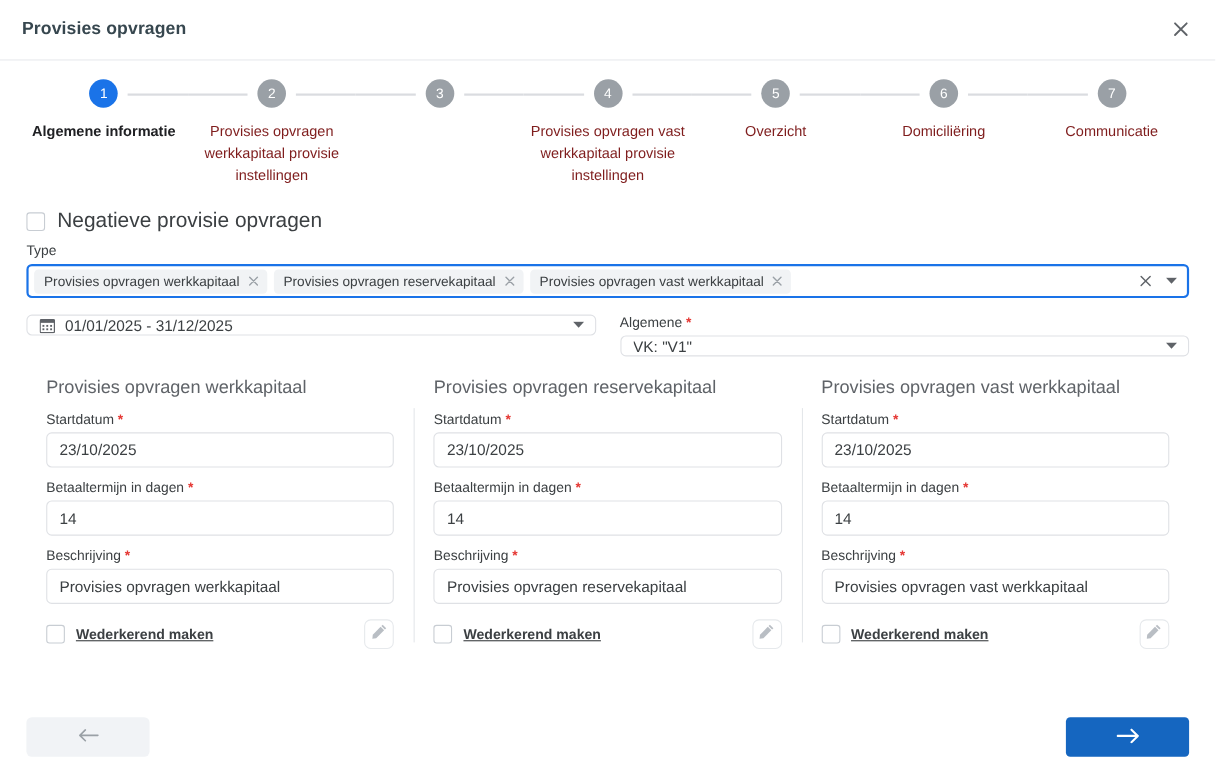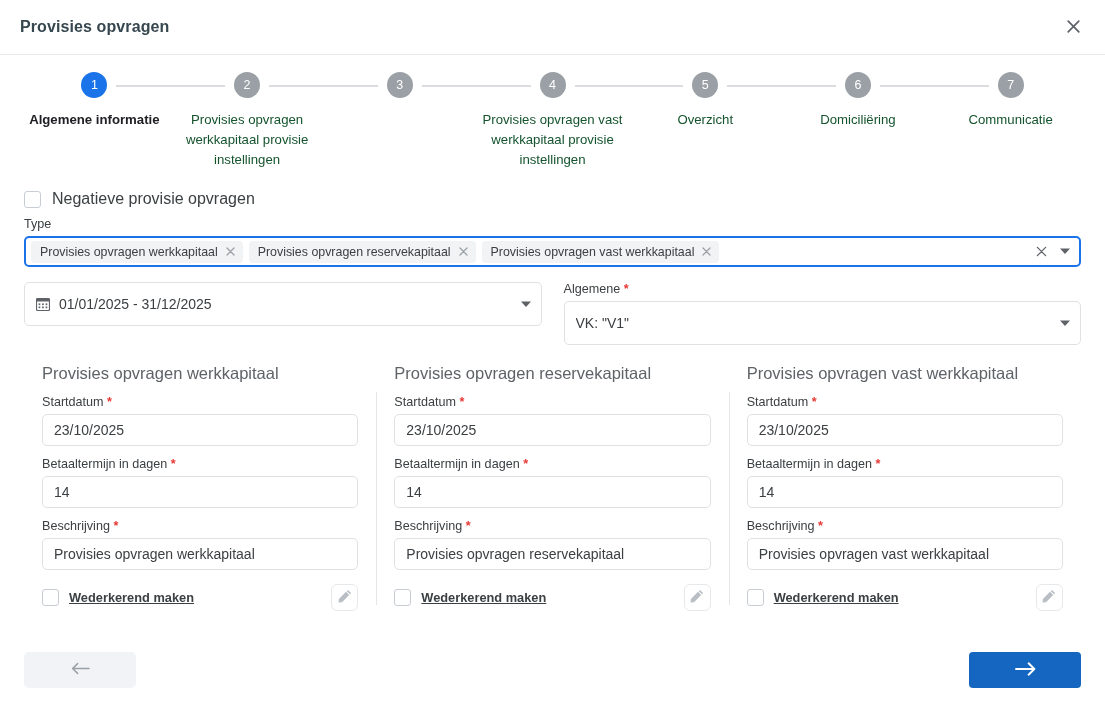--- a/index.html
+++ b/index.html
@@ -90,21 +90,21 @@
     display: flex; align-items: center; justify-content: center;
     cursor: pointer;
     flex: 0 0 26px;
   }
   .step.active .step-circle { background: #1a73e8; }
   .step-label {
     margin-top: 11px;
     font-size: 13.2px;
     line-height: 20px;
     text-align: center;
-    color: #14532d;
+    color: #7f1d1d;
     max-width: 150px;
     cursor: pointer;
   }
   .step.active .step-label {
     color: #202124;
     font-weight: bold;
   }
 
   
   .dlg-body {
@@ -121,21 +121,21 @@
   }
   .cbox {
     width: 17px; height: 17px;
     border: 1.4px solid #c8cdd3;
     border-radius: 3px;
     background: #fff;
     flex: 0 0 17px;
     cursor: pointer;
   }
   .cb-label {
-    font-size: 16px;
+    font-size: 19px;
     color: #3c4043;
     cursor: pointer;
   }
 
   .fld-label {
     font-size: 12.6px;
     color: #3c4043;
     margin-bottom: 5px;
     display: block;
   }
@@ -171,21 +171,21 @@
   .ms-caret { color: #5f6368; cursor: pointer; display: flex; padding-right: 3px; }
 
   .row2 {
     display: flex;
     gap: 22px;
     margin-top: 15px;
   }
   .row2 > div { flex: 1 1 0; }
 
   .select-box {
-    height: 44px;
+    height: 19px;
     border: 1px solid #dfe1e5;
     border-radius: 5px;
     background: #fff;
     display: flex;
     align-items: center;
     padding: 0 10px 0 11px;
     gap: 9px;
     font-size: 14px;
     color: #3c4043;
     cursor: pointer;

